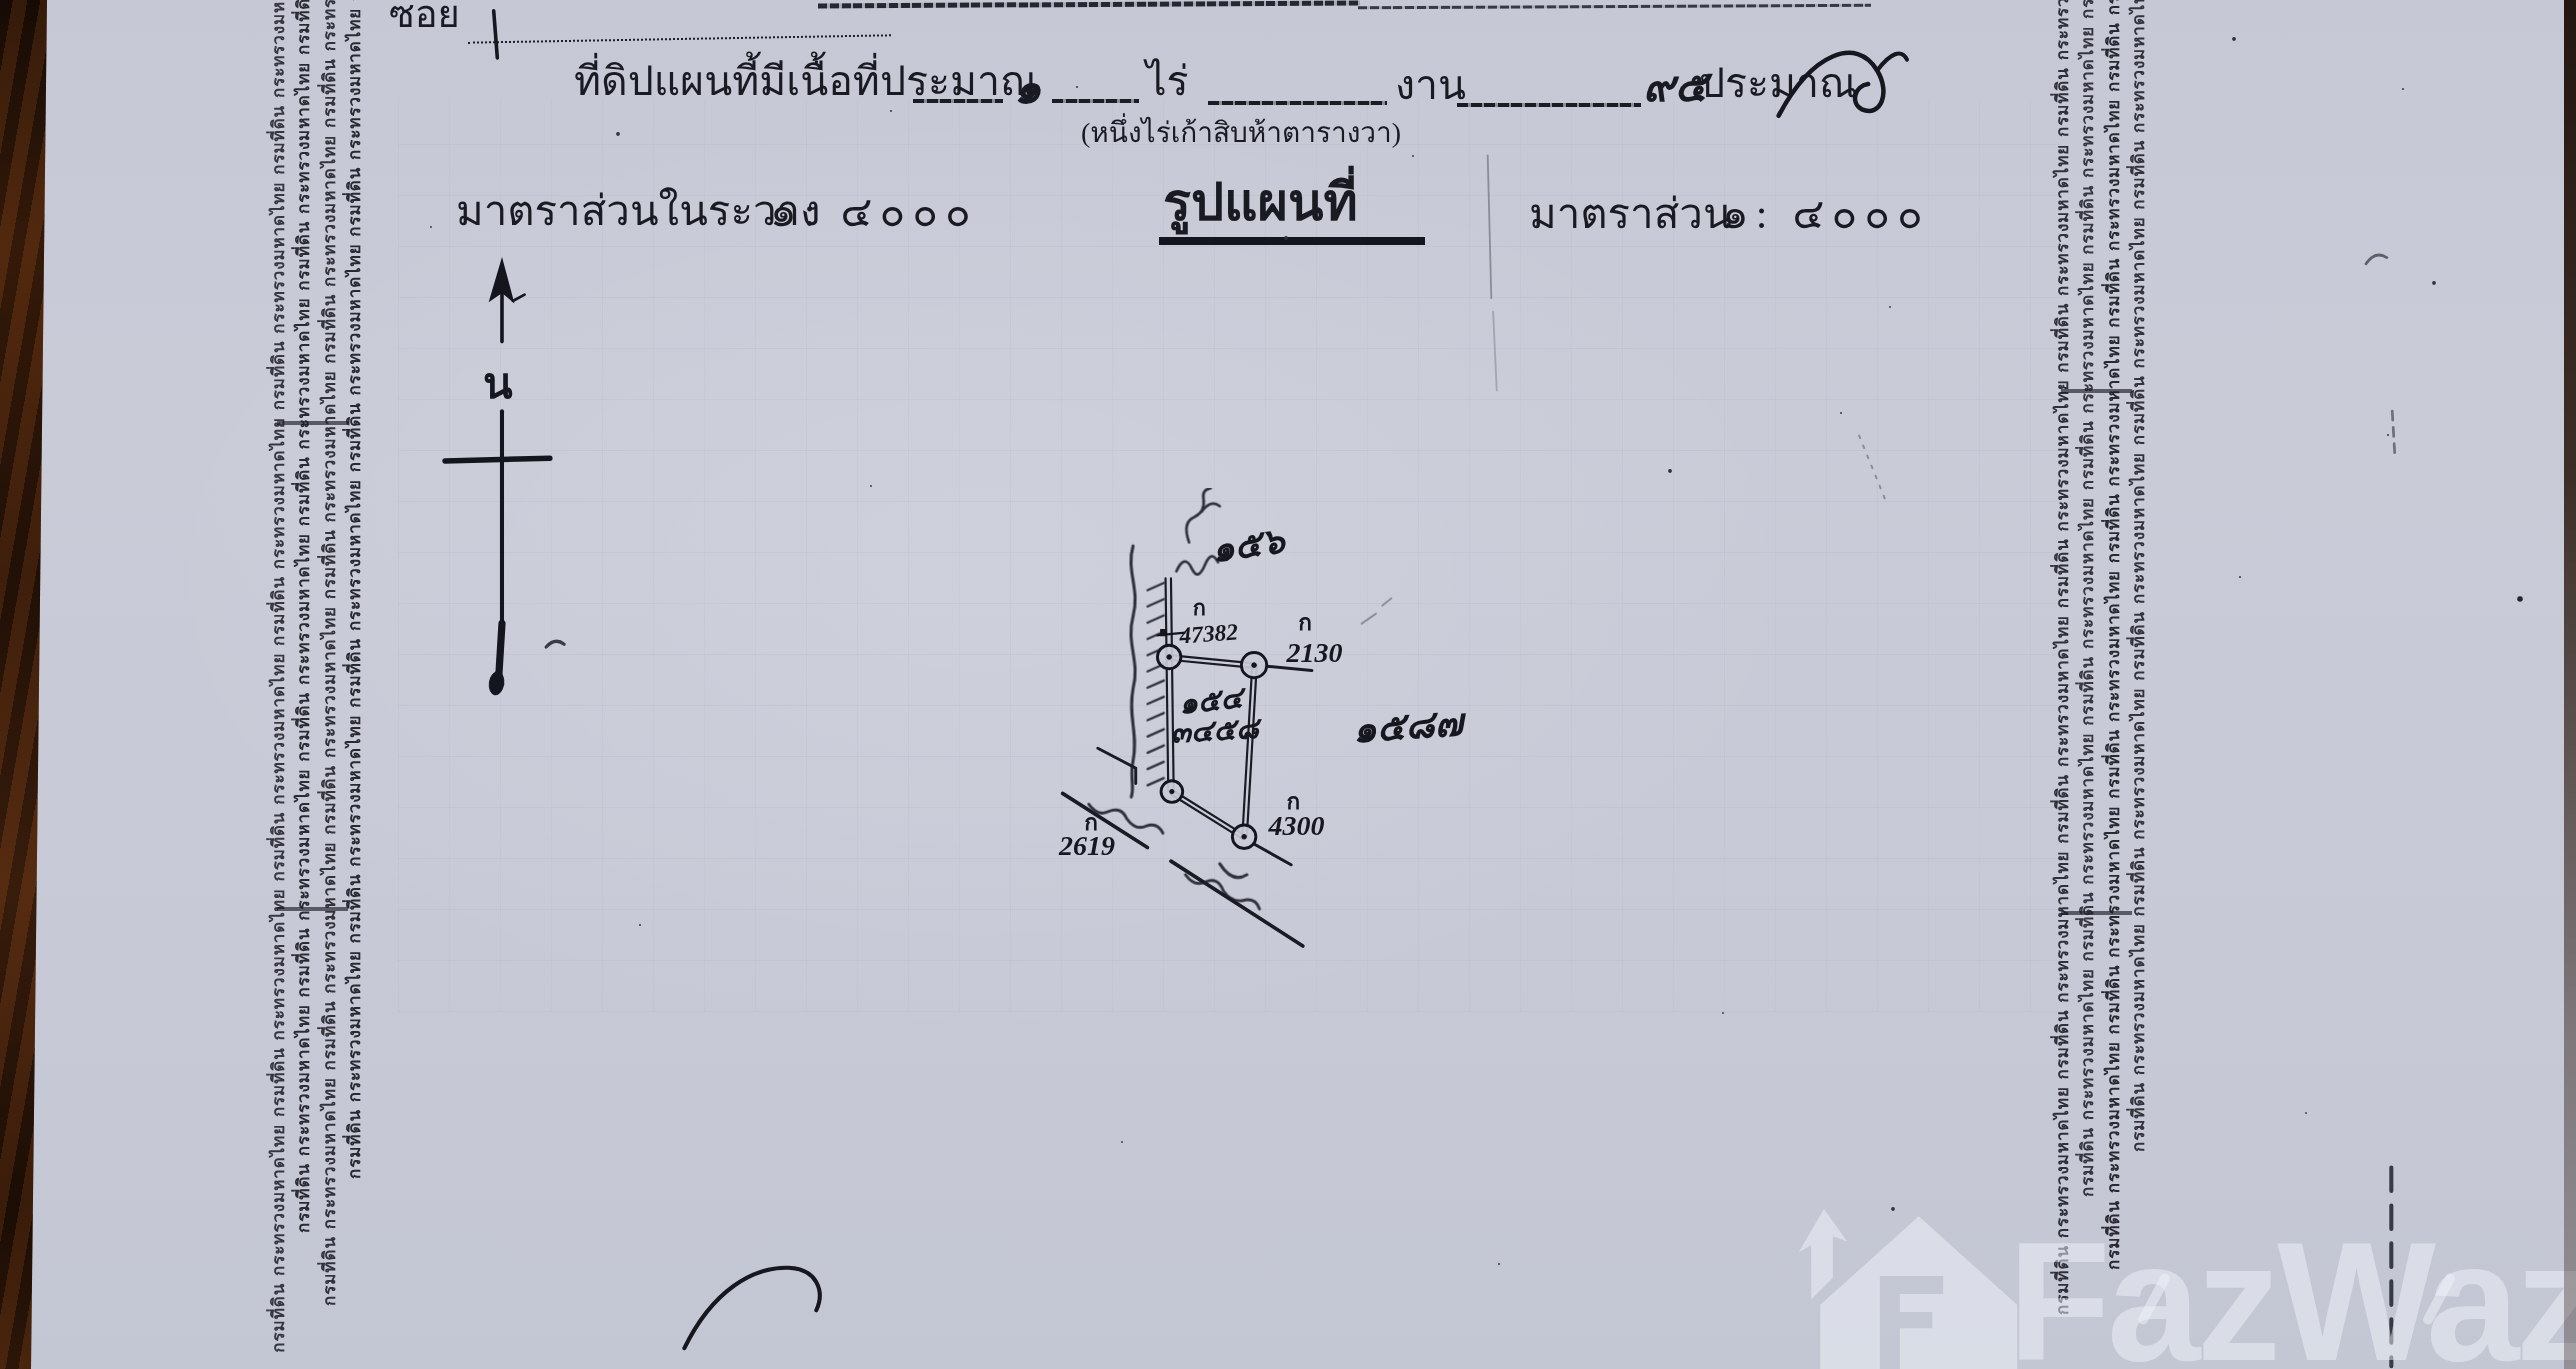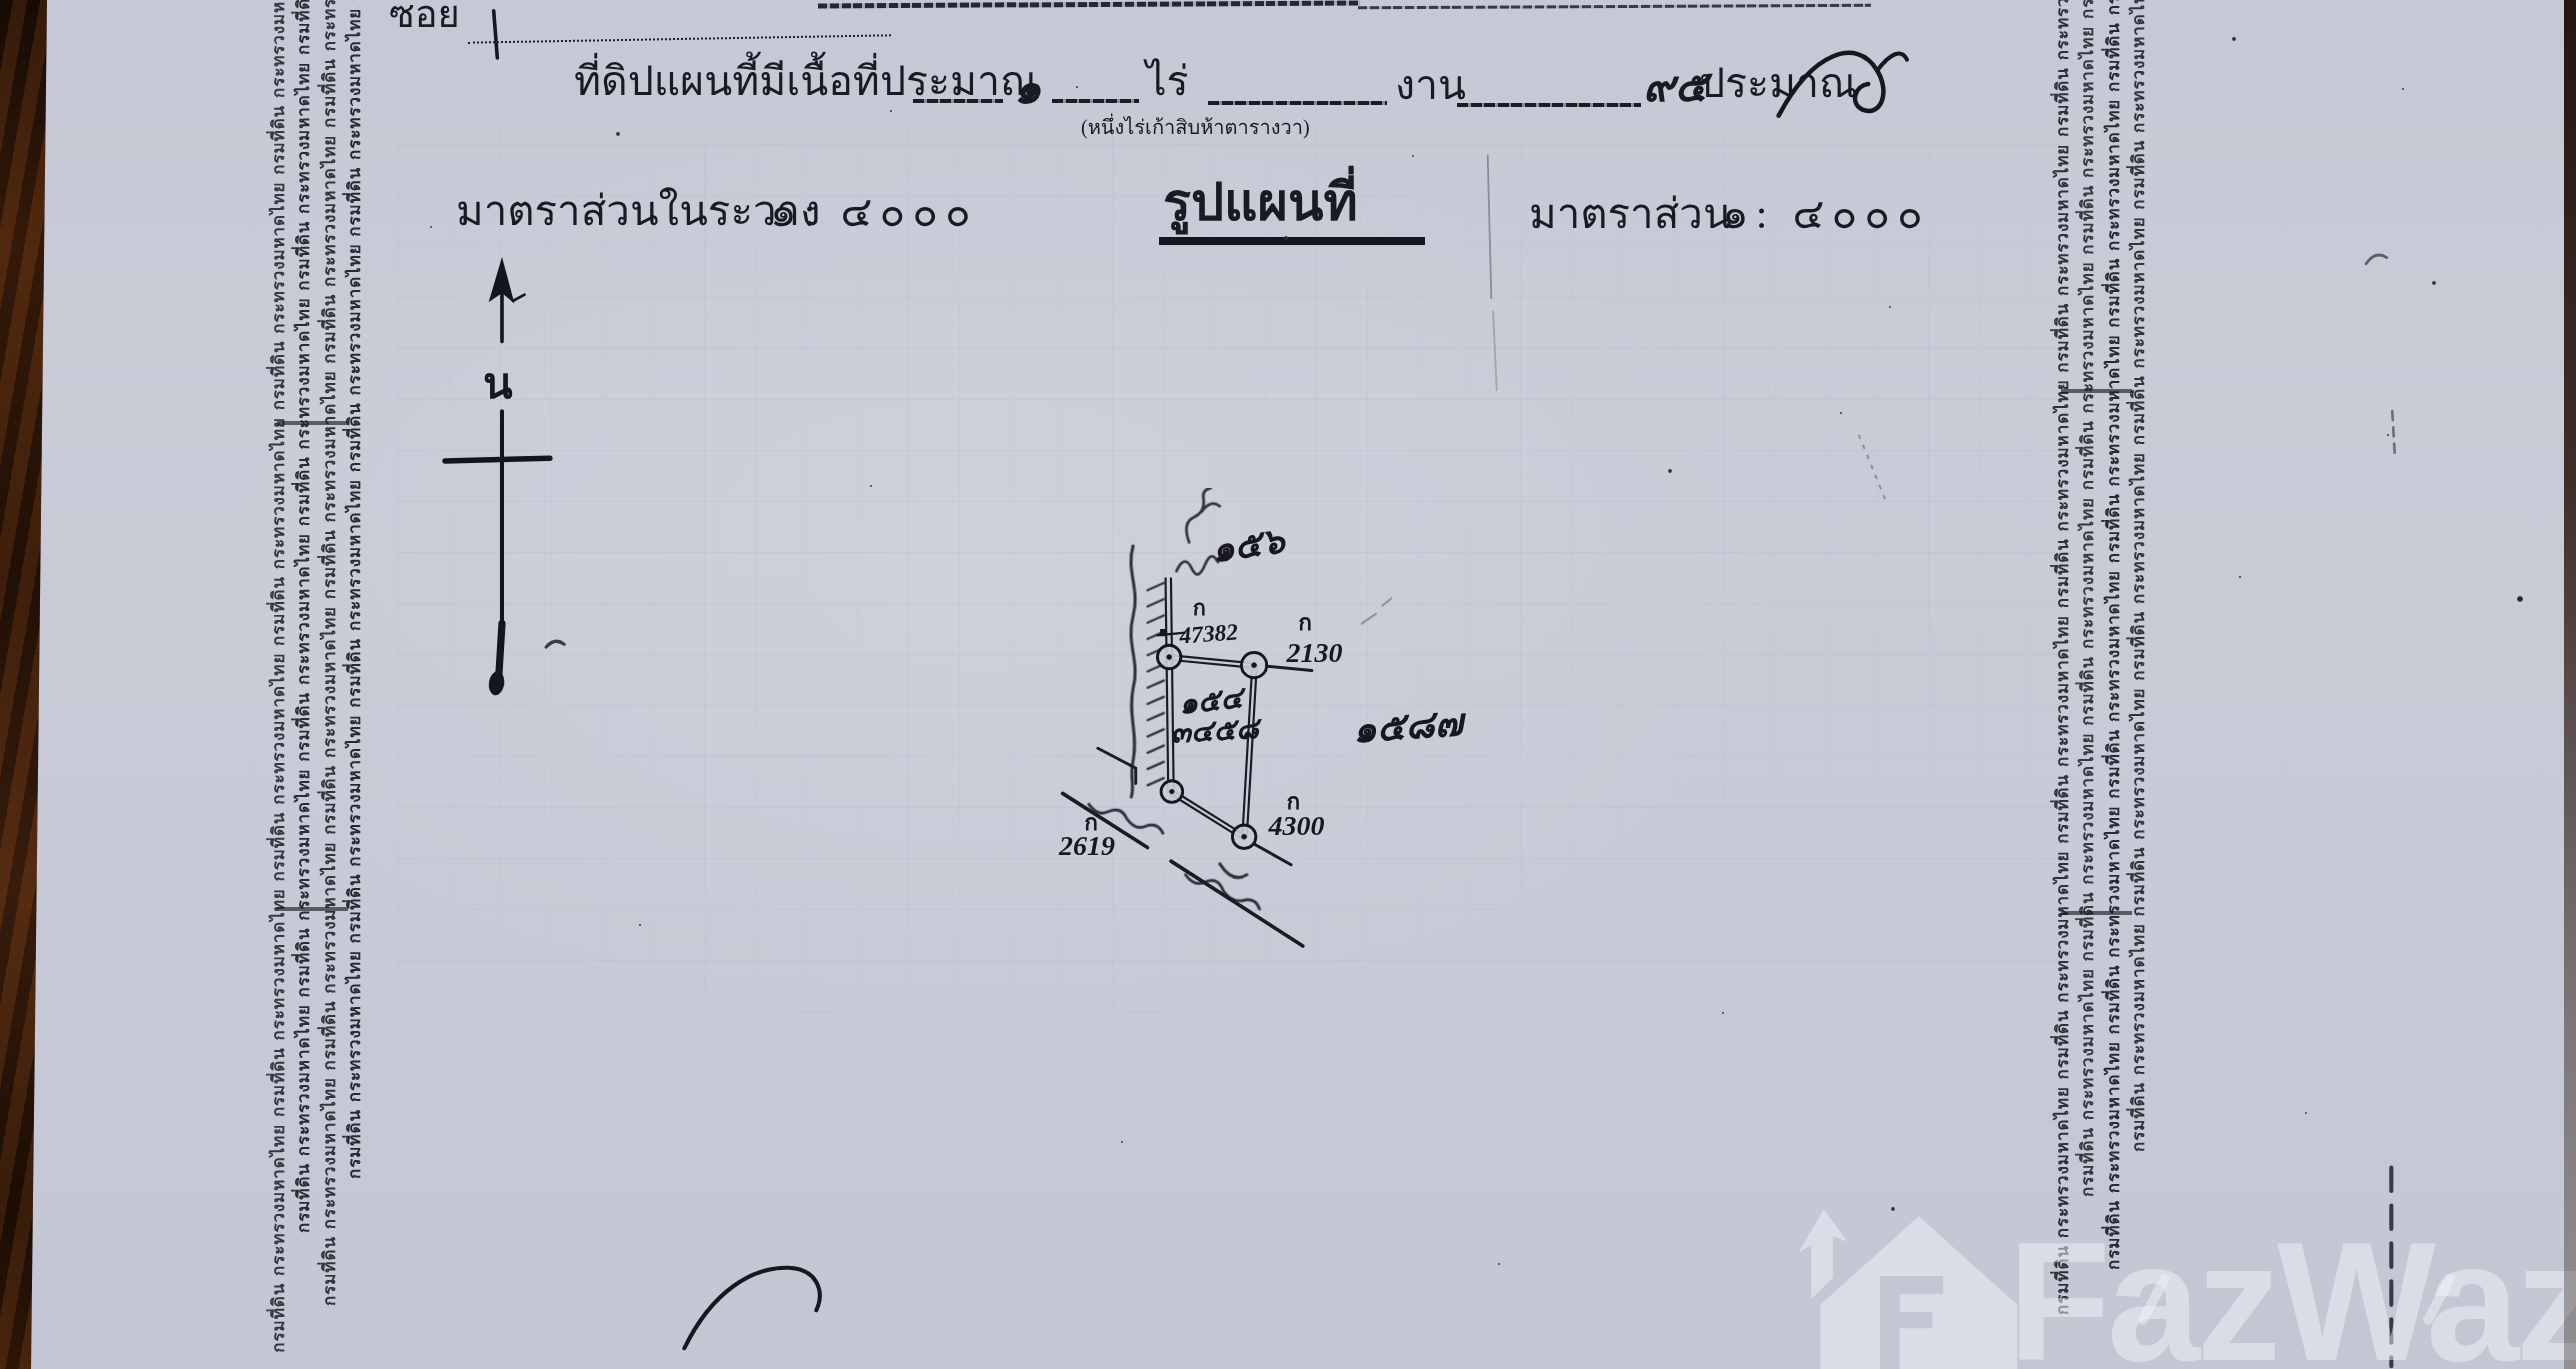--- a/index.html
+++ b/index.html
@@ -95,21 +95,21 @@
   <div class="ptxt" style="left:574px;top:54px;font-size:41px;">ที่ดิปแผนที้มีเนื้อที่ประมาณ</div>
   <div class="fline" style="left:913px;top:99px;width:90px;"></div>
   <div class="ptxt hand" style="left:1014px;top:60px;font-size:43px;">๑</div>
   <div class="fline" style="left:1052px;top:99px;width:87px;"></div>
   <div class="ptxt" style="left:1146px;top:54px;font-size:41px;">ไร่</div>
   <div class="fline" style="left:1208px;top:101px;width:179px;"></div>
   <div class="ptxt" style="left:1395px;top:58px;font-size:41px;font-family:Liberation Serif, serif;">งาน</div>
   <div class="fline" style="left:1457px;top:103px;width:184px;"></div>
   <div class="ptxt hand" style="left:1643px;top:58px;font-size:43px;">๙๕</div>
   <div class="ptxt" style="left:1699px;top:56px;font-size:41px;">ประมาณ</div>
-  <div class="ptxt" style="left:1081px;top:114px;font-size:20px;">(หนึ่งไร่เก้าสิบห้าตารางวา)</div>
+  <div class="ptxt" style="left:1081px;top:114px;font-size:28px;">(หนึ่งไร่เก้าสิบห้าตารางวา)</div>
 
   <div class="ptxt" style="left:456px;top:183px;font-size:42px;">มาตราส่วนในระวาง</div>
   <div class="ptxt" style="left:770px;top:184px;font-size:42px;letter-spacing:7.2px;">๑: ๔๐๐๐</div>
   <div class="ptxt" style="left:1163px;top:168px;font-size:52px;font-weight:700;">รูปแผนที่</div>
   <div class="underline-bar" style="left:1159px;top:237px;width:266px;height:8.1px;"></div>
   <div class="ptxt" style="left:1529px;top:186px;font-size:42px;">มาตราส่วน</div>
   <div class="ptxt" style="left:1722px;top:186px;font-size:42px;letter-spacing:7.2px;">๑: ๔๐๐๐</div>
 
   <svg style="position:absolute;left:389px;top:244px;" width="235" height="470" viewBox="430 270 260 520">
     <g stroke="#15151e" fill="none" stroke-linecap="round">

